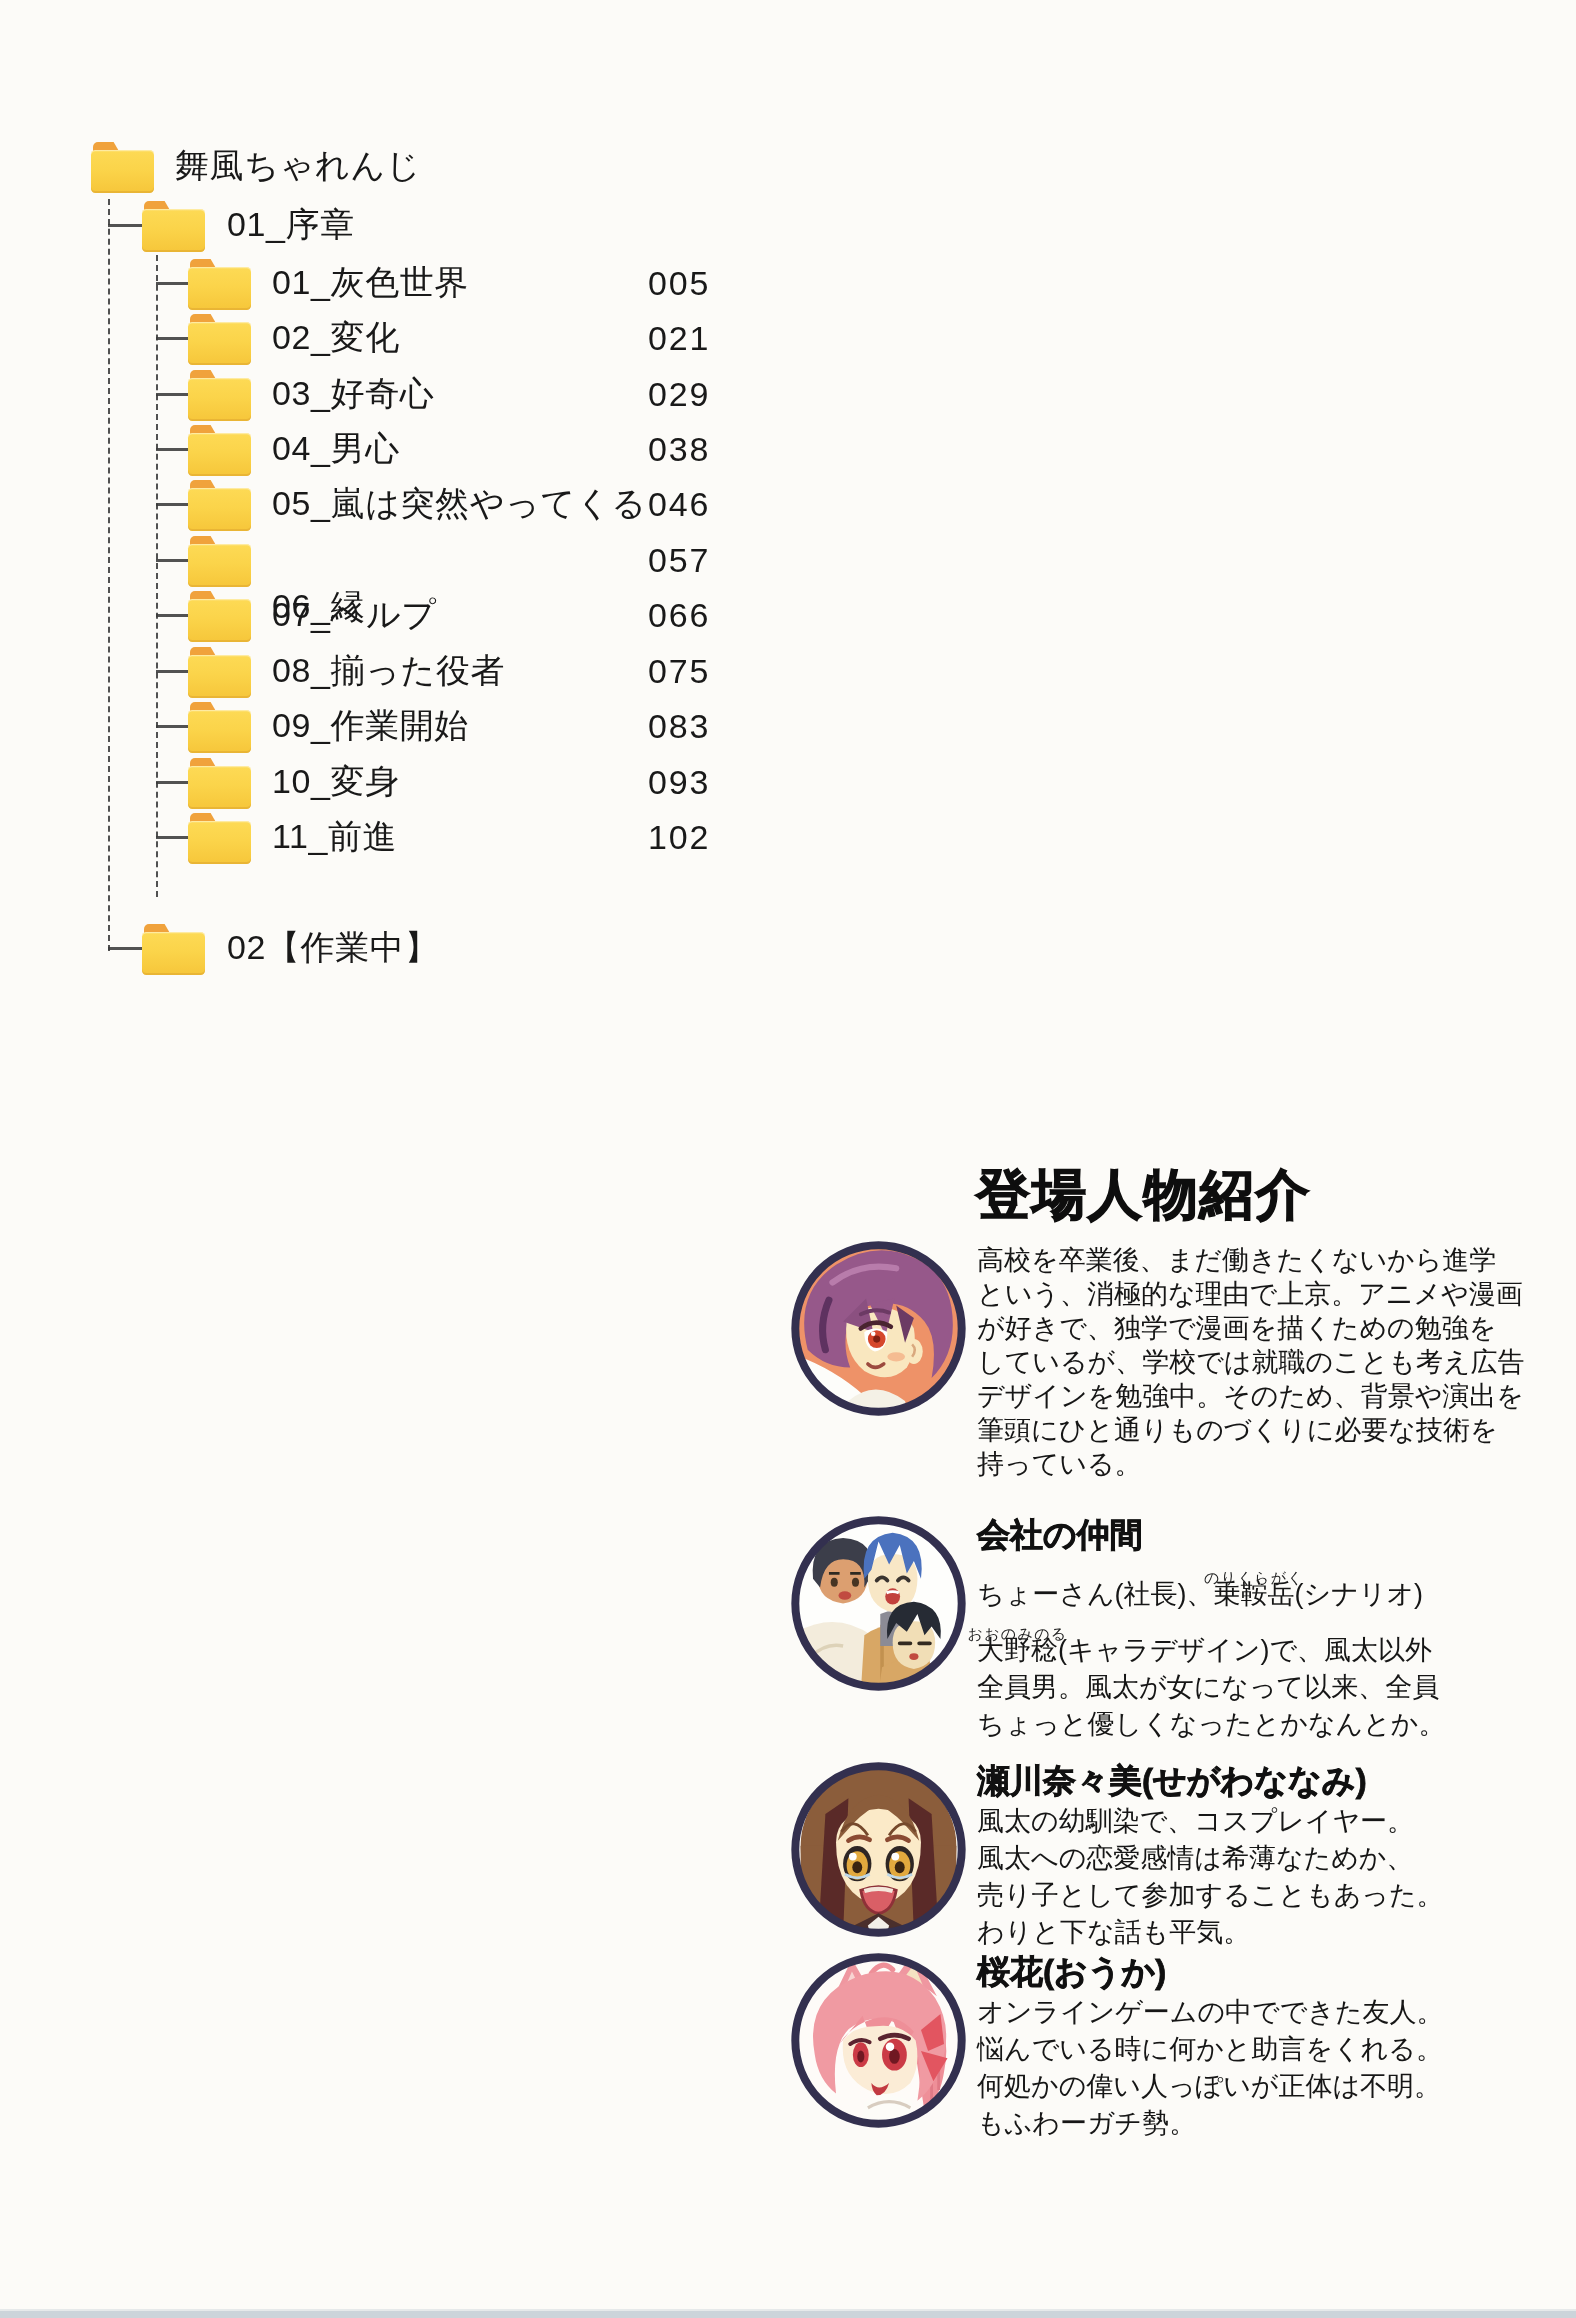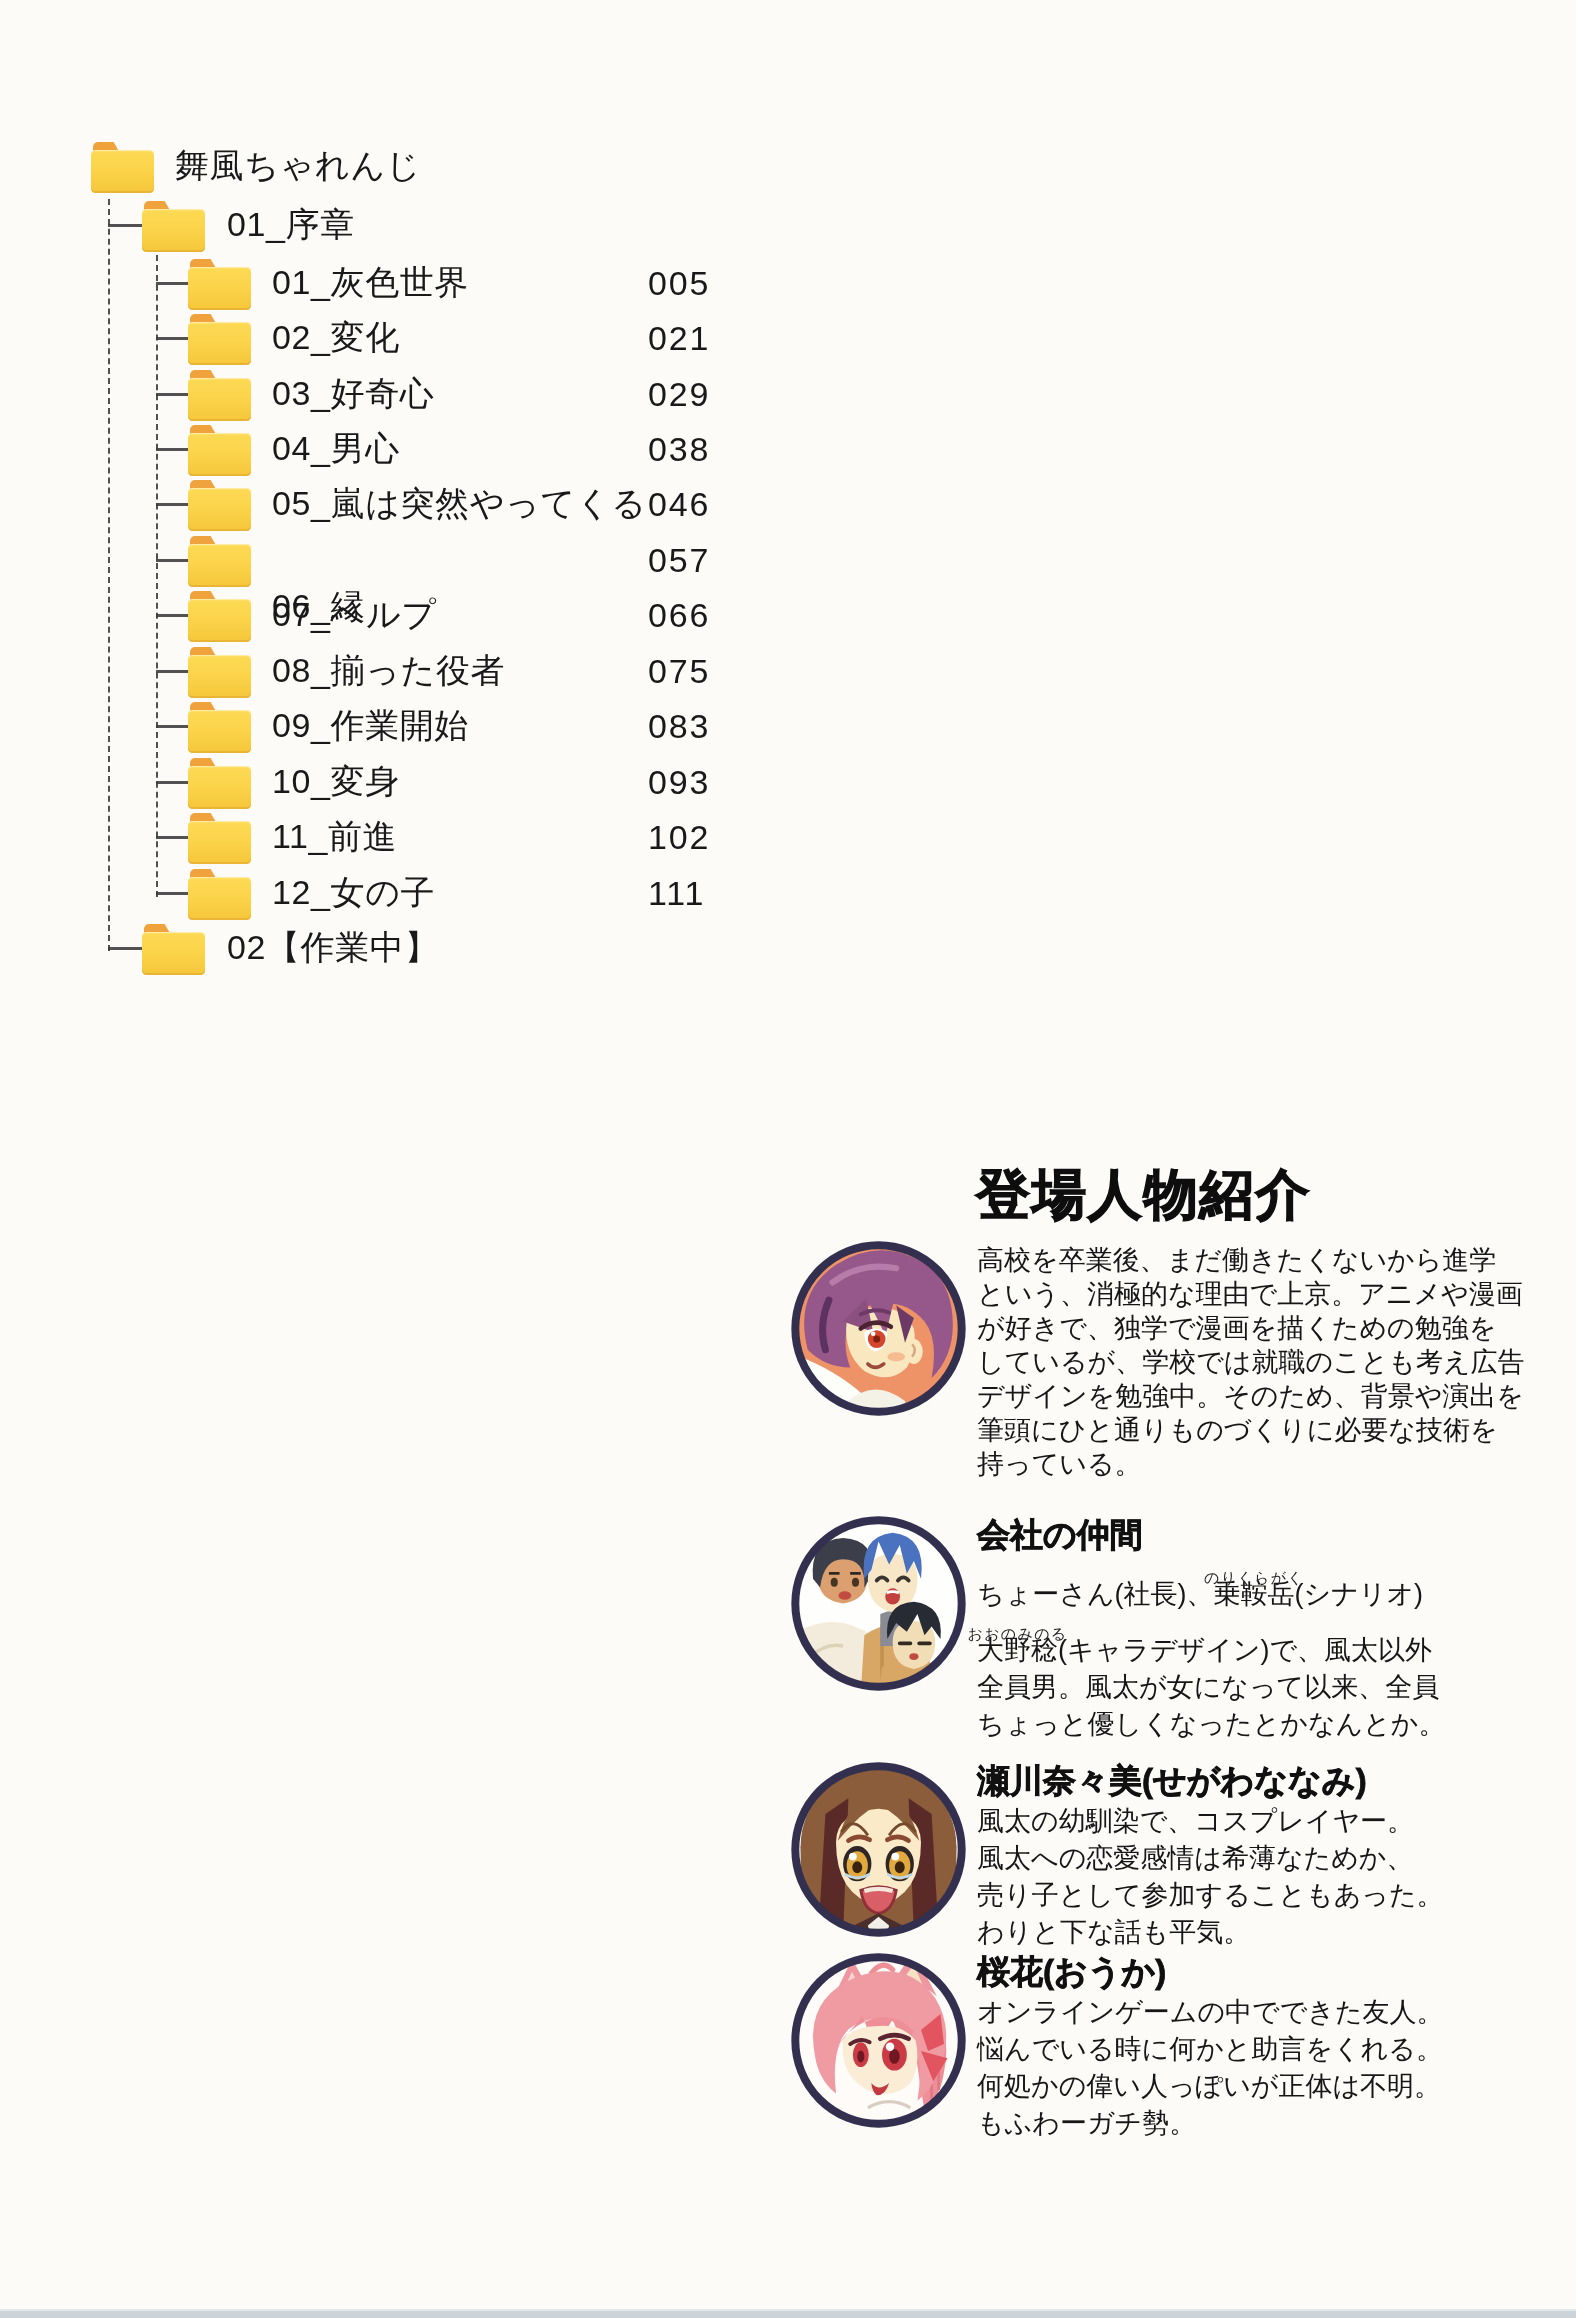--- a/index.html
+++ b/index.html
@@ -189,29 +189,20 @@
     <span class="pnum">093</span>
   </div>
       <div class="trow" style="top: 813px;">
     <div class="tick" style="left: 156px; width: 34px;"></div>
     <div class="fold" style="left: 188px;">
       <div class="tab"></div>
           <div class="bod"></div>
     </div>
     <span class="flabel" style="left: 272px;">11_前進</span>
     <span class="pnum">102</span>
-  </div>
-      <div class="trow" style="top: 869px;">
-    <div class="tick" style="left: 156px; width: 34px;"></div>
-    <div class="fold" style="left: 188px;">
-      <div class="tab"></div>
-          <div class="bod"></div>
-    </div>
-    <span class="flabel" style="left: 272px;">12_女の子</span>
-    <span class="pnum">111</span>
   </div>
       <div class="trow" style="top: 924px;">
     <div class="tick" style="left: 108px; width: 37px;"></div>
     <div class="fold" style="left: 142px;">
       <div class="tab"></div>
           <div class="bod"></div>
     </div>
     <span class="flabel" style="left: 227px;">02【作業中】</span>
 
   </div>

